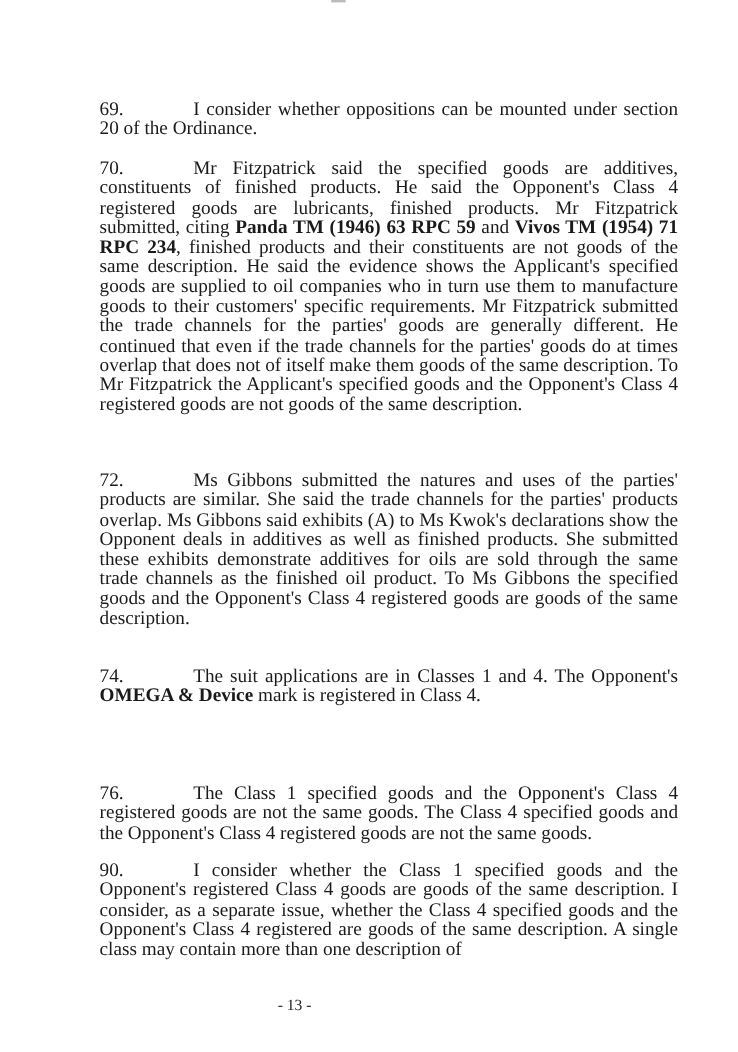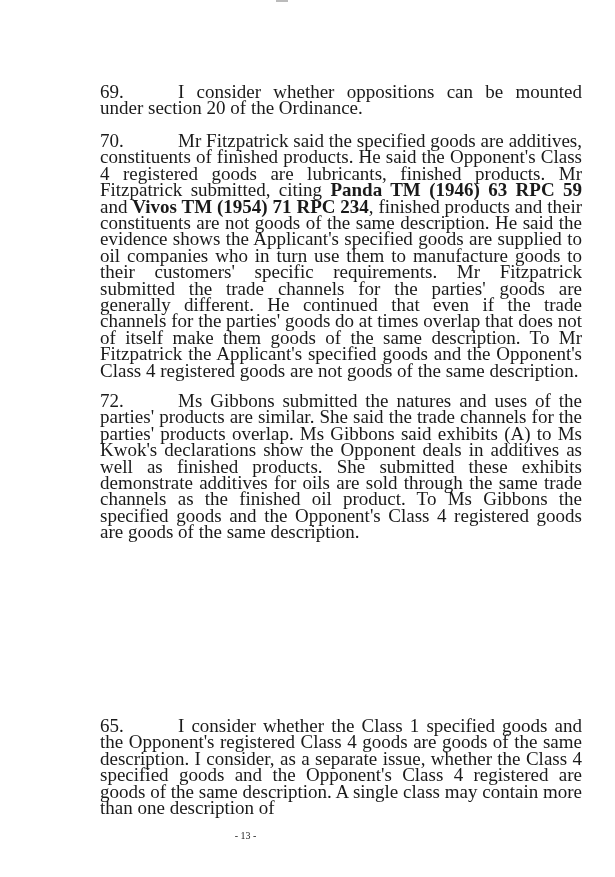--- a/index.html
+++ b/index.html
@@ -16,39 +16,39 @@
       color: #1a1a1a;
     }
     .page {
       position: absolute;
       left: 0; top: 0;
       width: 615px;
       height: 877px;
     }
     .para {
       position: absolute;
-      left: 100px;
+      left: 83px;
       width: 482px;
-      font-size: 19px;
+      font-size: 16px;
       line-height: 16.4px;
       text-align: justify;
       margin: 0;
     }
     .para .num {
       display: inline-block;
       width: 78px;
     }
     .para b { font-weight: bold; }
     .page-number {
       position: absolute;
       top: 830px;
       left: 0;
       width: 491px;
       text-align: center;
-      font-size: 10px;
+      font-size: 13px;
     }
     .top-mark {
       position: absolute;
       left: 276px;
       top: 0;
       width: 12px;
       height: 2px;
       background: #bbbbbb;
     }
   </style>
@@ -65,21 +65,27 @@
   <p class="para" style="top:133px">
     <span class="num">70.</span><span>Mr Fitzpatrick said the specified goods are additives, constituents of finished products.  He said the Opponent's Class 4 registered goods are lubricants, finished products.  Mr Fitzpatrick submitted, citing </span><b>Panda TM (1946) 63 RPC 59</b><span> and </span><b>Vivos TM (1954) 71 RPC 234</b><span>, finished products and their constituents are not goods of the same description.  He said the evidence shows the Applicant's specified goods are supplied to oil companies who in turn use them to manufacture goods to their customers' specific requirements.  Mr Fitzpatrick submitted the trade channels for the parties' goods are generally different.  He continued that even if the trade channels for the parties' goods do at times overlap that does not of itself make them goods of the same description.  To Mr Fitzpatrick the Applicant's specified goods and the Opponent's Class 4 registered goods are not goods of the same description.</span>
   </p>
 
 
   <p class="para" style="top:393px">
     <span class="num">72.</span><span>Ms Gibbons submitted the natures and uses of the parties' products are similar.  She said the trade channels for the parties' products overlap.  Ms Gibbons said exhibits (A) to Ms Kwok's declarations show the Opponent deals in additives as well as finished products.  She submitted these exhibits demonstrate additives for oils are sold through the same trade channels as the finished oil product.  To Ms Gibbons the specified goods and the Opponent's Class 4 registered goods are goods of the same description.</span>
   </p>
 
 
+  <p class="para" style="top:556px">
+    <span class="num">74.</span><span>The suit applications are in Classes 1 and 4.  The Opponent's </span><b>OMEGA &amp; Device</b><span> mark is registered in Class 4.</span>
+  </p>
 
 
+  <p class="para" style="top:654px">
+    <span class="num">76.</span><span>The Class 1 specified goods and the Opponent's Class 4 registered goods are not the same goods.  The Class 4 specified goods and the Opponent's Class 4 registered goods are not the same goods.</span>
+  </p>
 
   <p class="para" style="top:718px">
-    <span class="num">65.</span><span>I consider whether the Class 1 specified goods and the Opponent's registered Class 4 goods are goods of the same description.  I consider, as a separate issue, whether the Class 4 specified goods and the Opponent's Class 4 registered are goods of the same description.  A single class may contain more than one description of</span>
+    <span class="num">90.</span><span>I consider whether the Class 1 specified goods and the Opponent's registered Class 4 goods are goods of the same description.  I consider, as a separate issue, whether the Class 4 specified goods and the Opponent's Class 4 registered are goods of the same description.  A single class may contain more than one description of</span>
   </p>
 
   <div class="page-number">-  13  -</div>
 </div>
 
 </body></html>

